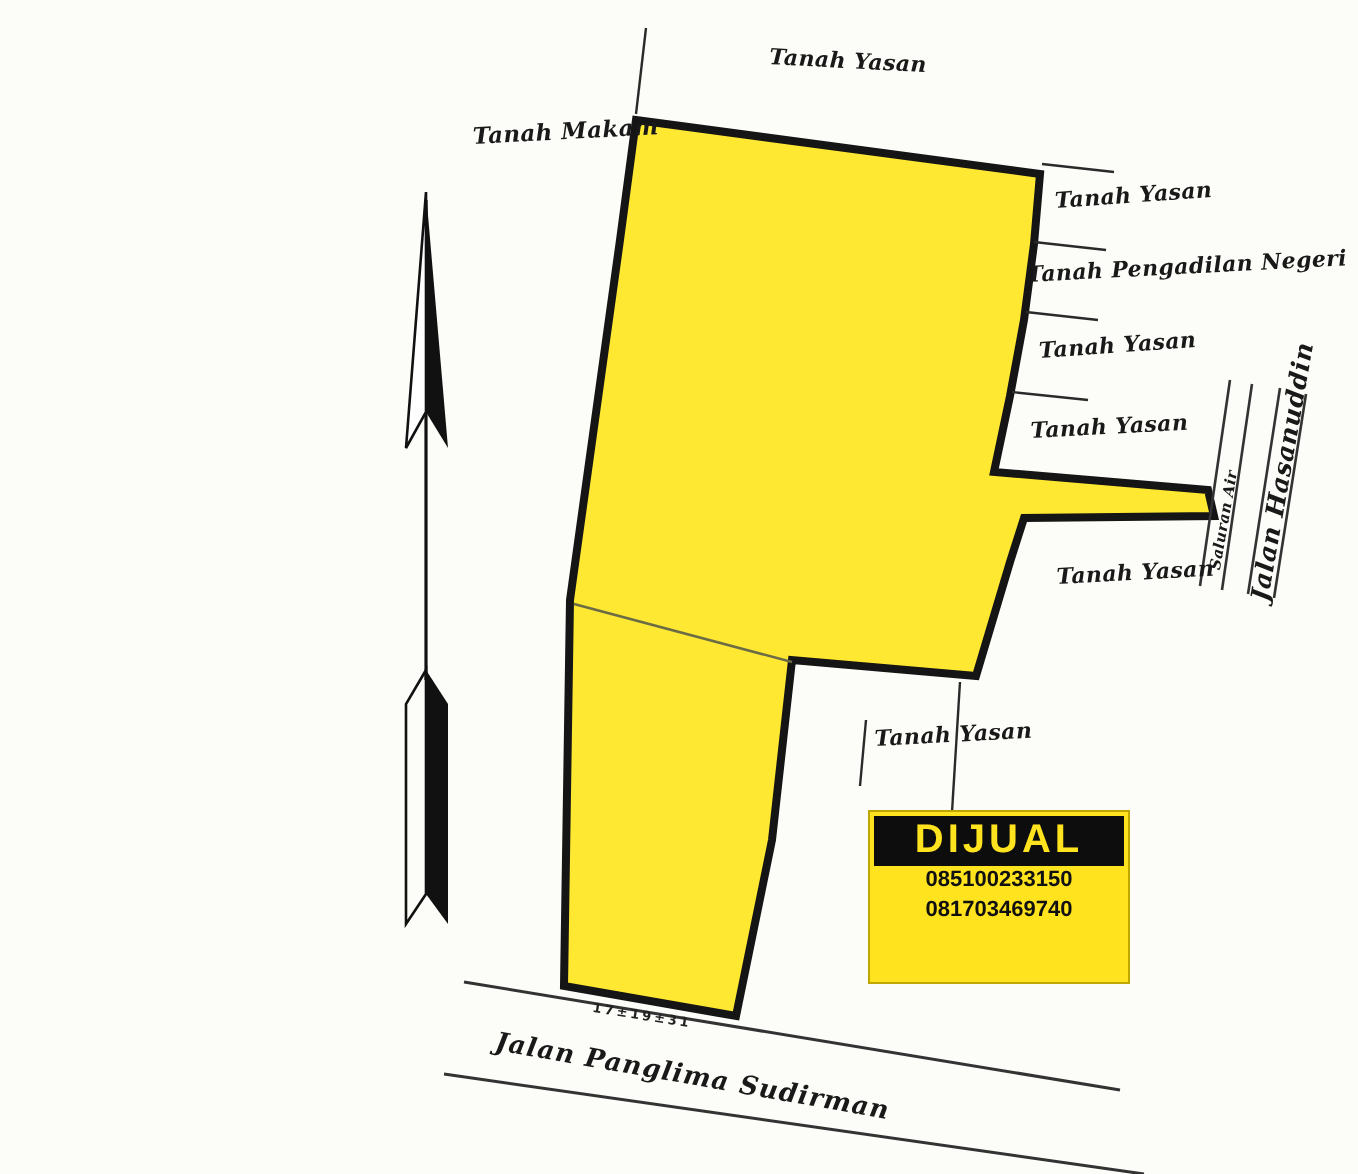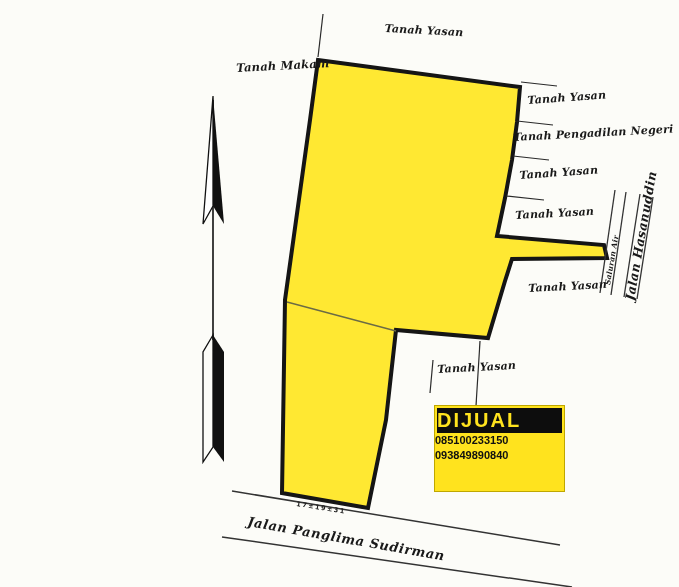--- a/index.html
+++ b/index.html
@@ -17,21 +17,21 @@
   #lbl-e4{left:515px;top:209px;transform:rotate(-3deg);}
   #lbl-e5{left:528px;top:282px;transform:rotate(-3deg);}
   #lbl-se{left:437px;top:363px;transform:rotate(-3deg);}
   #lbl-frontage{left:297px;top:500px;font-size:6.5px;letter-spacing:1.5px;font-style:normal;
                 font-family:"DejaVu Sans",sans-serif;transform:rotate(9deg);color:#222;}
   #lbl-south-road{left:249px;top:514px;font-size:13px;transform:rotate(10deg);letter-spacing:.6px;}
   #lbl-channel{left:603px;top:284px;font-size:7.5px;transform:rotate(-80deg);}
   #lbl-east-road{left:622px;top:299px;font-size:12.5px;transform:rotate(-80deg);letter-spacing:.4px;}
 
   #sign{position:absolute;left:434px;top:405px;width:131px;height:87px;background:#ffe31e;
-        border:1px solid #bfa700;box-sizing:border-box;text-align:left;}
+        border:1px solid #bfa700;box-sizing:border-box;text-align:center;}
   #sign-banner{margin:2px 2px 0 2px;background:#0d0d0d;color:#ffe31e;font-weight:900;
                font-size:20px;letter-spacing:2px;line-height:25px;height:25px;}
   #sign-owner{margin-top:2px;color:#d61408;font-weight:900;font-size:16px;letter-spacing:3px;
               line-height:17px;text-shadow:0 0 1px #7c0a00;}
   #sign-phone-1,#sign-phone-2{color:#101010;font-weight:900;font-size:11px;line-height:15px;
               letter-spacing:0;}
 </style>
 </head>
 <body>
 
@@ -81,16 +81,16 @@
 
   <div class="lbl" id="lbl-south-road">Jalan Panglima Sudirman</div>
   <div class="lbl" id="lbl-channel">Saluran Air</div>
   <div class="lbl" id="lbl-east-road">Jalan Hasanuddin</div>
 
   <div class="lbl" id="lbl-frontage">17±19±31</div>
 
   <div id="sign">
     <div id="sign-banner">DIJUAL</div>
     <div id="sign-phone-1">085100233150</div>
-    <div id="sign-phone-2">093849890840</div>
+    <div id="sign-phone-2">081703469740</div>
   </div>
 
 </div>
 
 </body></html>

